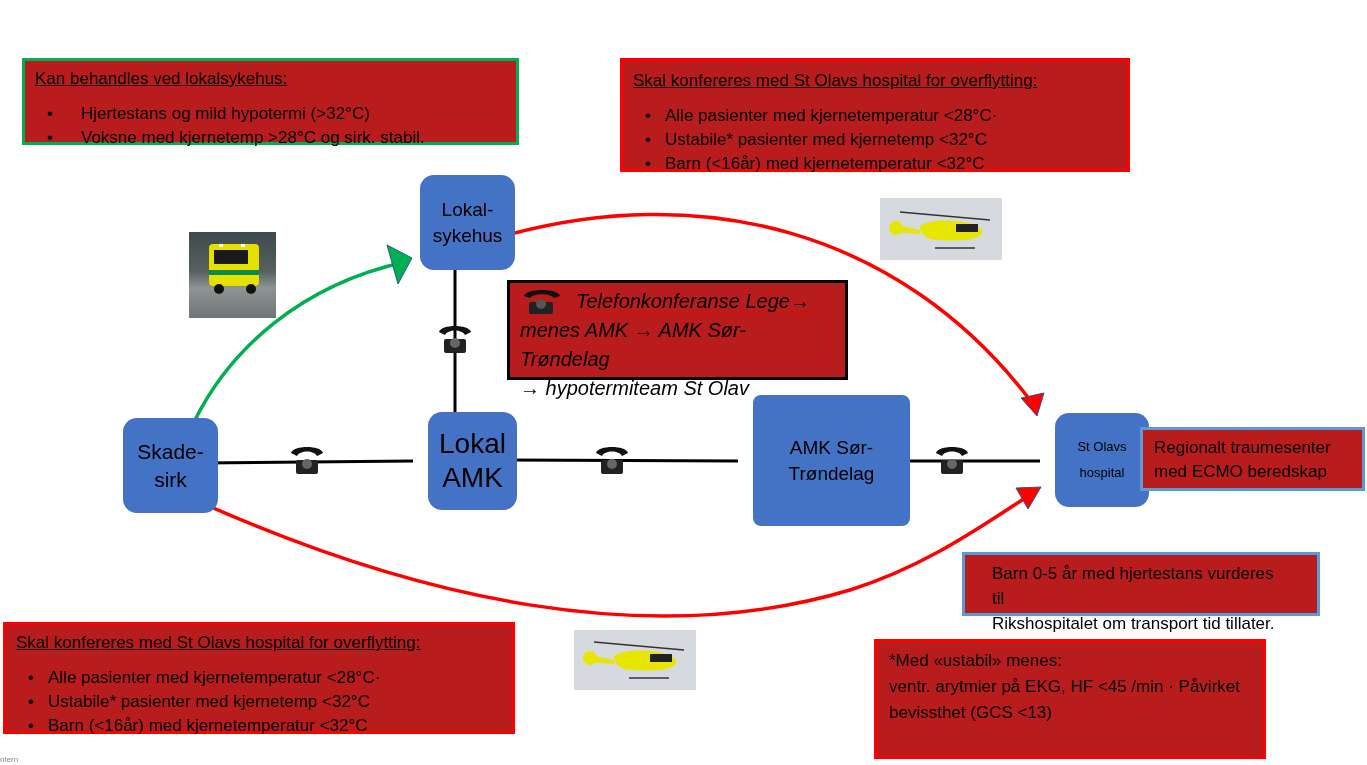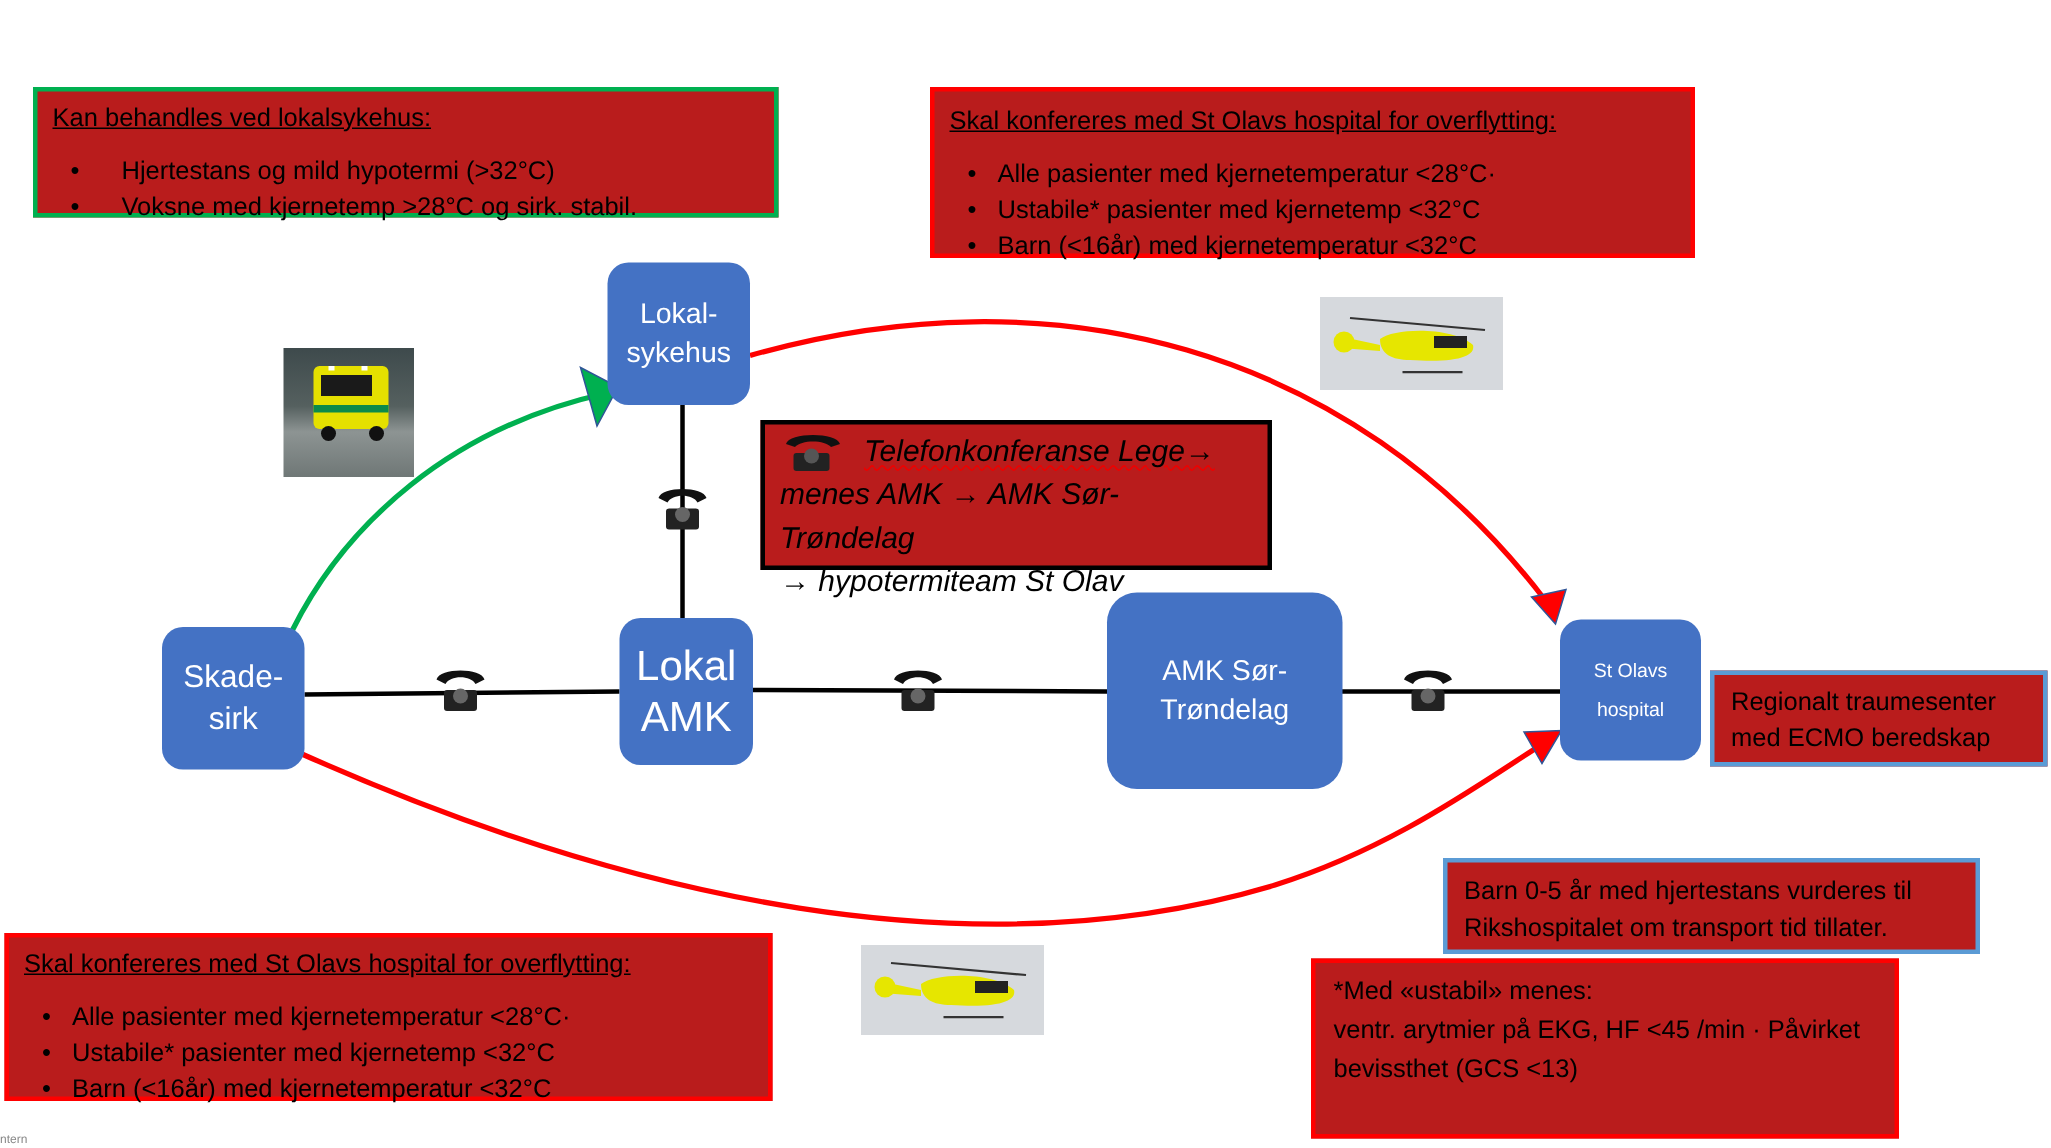--- a/index.html
+++ b/index.html
@@ -2,29 +2,29 @@
 <html><head>
 <meta charset="utf-8">
 <style>
   html, body { margin:0; padding:0; background:#ffffff; }
   body { width:1367px; height:765px; position:relative; overflow:hidden;
          font-family:"Liberation Sans", "DejaVu Sans", sans-serif; color:#000; }
   svg.connectors { position:absolute; left:0; top:0; width:1367px; height:765px; }
   .box { position:absolute; background:#b91c1c; box-sizing:border-box; }
   .green-box { border:3px solid #00b050; }
   .red-box { border:3px solid #ff0000; }
-  .blue-box { border:3px solid #5b9bd5;margin-top:20px; }
+  .blue-box { border:3px solid #5b9bd5; }
   .black-box { border:3px solid #000; }
   .box .title { text-decoration:underline; font-size:17px; line-height:23px; }
   .box ul { list-style:none; margin:12px; padding:0; }
   .box li { font-size:17px; line-height:24px; position:relative; }
   .bullet { display:inline-block; }
-  .node { position:absolute; background:#4472c4; color:#ffffff; border-radius:14px;
+  .node { position:absolute; background:#4472c4; color:#000000; border-radius:14px;
           display:flex; align-items:center; justify-content:center; text-align:center;
-          box-sizing:border-box; }
+          box-sizing:border-box;margin-left:15px; }
   .photo { position:absolute; overflow:hidden; }
   .phone { position:absolute; width:38px; height:34px; }
   .squiggle { text-decoration: underline wavy #e00; text-decoration-thickness:1px; text-underline-offset:3px; }
   .footer-text { position:absolute; left:0; top:755px; font-size:8px; color:#888; }
 </style>
 </head>
 <body>
 
 <svg class="connectors">
   <defs>
@@ -89,31 +89,31 @@
   <div>menes AMK → AMK Sør-Trøndelag</div>
   <div>→ hypotermiteam St Olav</div>
 </div>
 
 <div class="node" style="left:108px; top:418px; width:95px; height:95px; font-size:21px; line-height:28px; white-space:pre-line;">Skade-
 sirk</div>
 <div class="node" style="left:405px; top:175px; width:95px; height:95px; font-size:19px; line-height:26px; white-space:pre-line;">Lokal-
 sykehus</div>
 <div class="node" style="left:413px; top:412px; width:89px; height:98px; font-size:28px; line-height:34px; white-space:pre-line;">Lokal
 AMK</div>
-<div class="node" style="left:738px; top:395px; width:157px; height:131px; font-size:19px; line-height:26px; white-space:pre-line; border-radius:20px;">AMK Sør-
+<div class="node" style="left:738px; top:395px; width:157px; height:131px; font-size:19px; line-height:26px; white-space:pre-line; border-radius:8px;">AMK Sør-
 Trøndelag</div>
 <div class="node" style="left:1040px; top:413px; width:94px; height:94px; font-size:13px; line-height:26px; white-space:pre-line;">St Olavs
 hospital</div>
 
 <div class="box blue-box" style="left:1140px; top:427px; width:225px; height:64px; padding:6px 11px; font-size:17px; line-height:24px;">
   <div>Regionalt traumesenter</div>
   <div>med ECMO beredskap</div>
 </div>
 
-<div class="box blue-box" style="left:962px; top:552px; width:358px; height:64px; padding:6px 11px; font-size:17px; line-height:25px;">
+<div class="box blue-box" style="left:962px; top:552px; width:358px; height:64px; padding:6px 27px; font-size:17px; line-height:25px;">
   <div>Barn 0-5 år med hjertestans vurderes til</div>
   <div>Rikshospitalet om transport tid tillater.</div>
 </div>
 
 <div class="box red-box" style="left:874px; top:639px; width:392px; height:120px; padding:6px 12px; font-size:17px; line-height:26px;">
   <div>*Med «ustabil» menes:</div>
   <div>ventr. arytmier på EKG, HF &lt;45 /min  · Påvirket</div>
   <div>bevissthet (GCS &lt;13)</div>
 </div>
 

